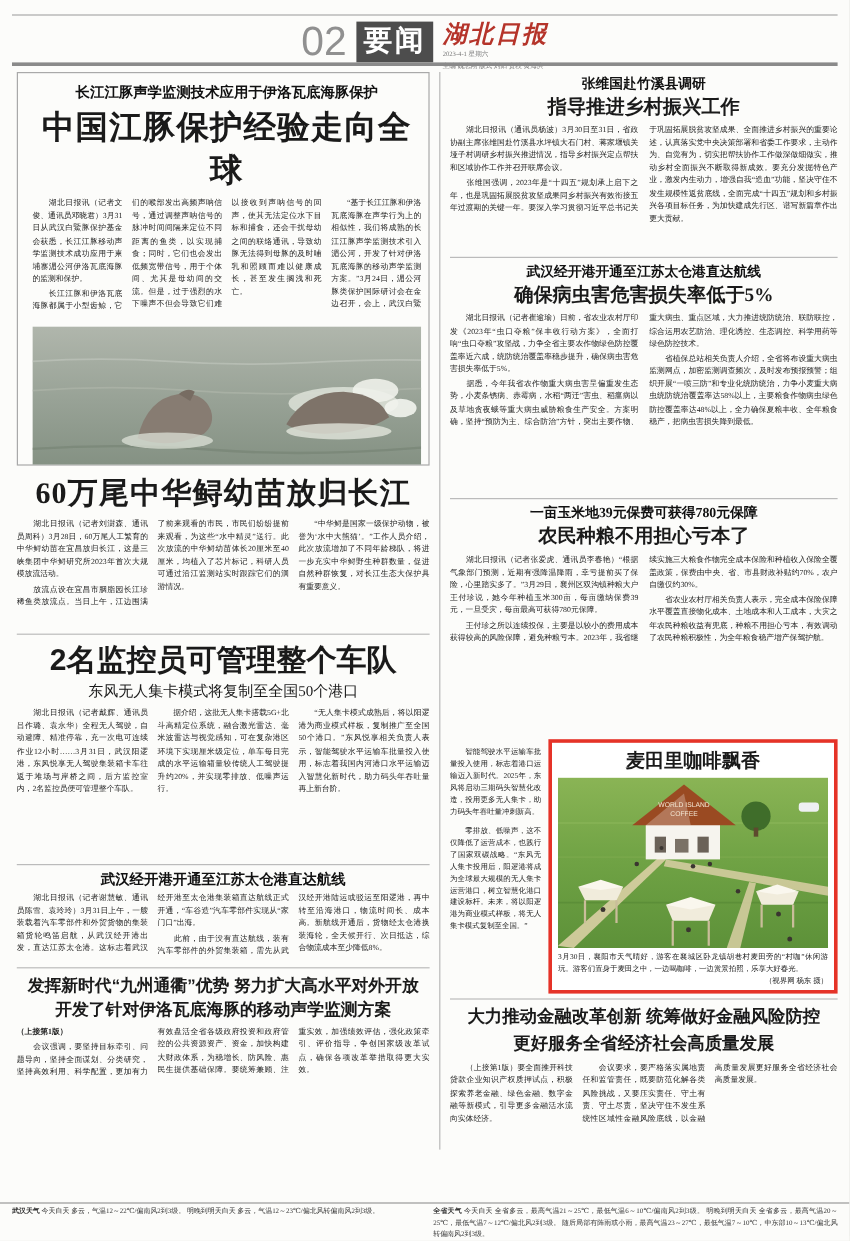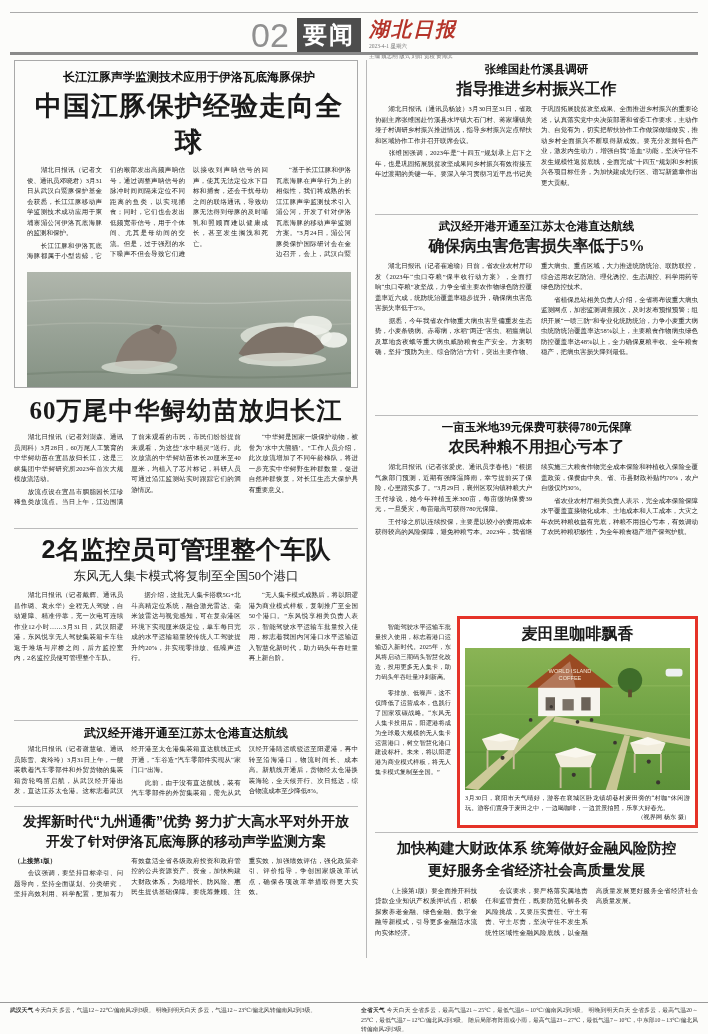--- a/index.html
+++ b/index.html
@@ -290,21 +290,21 @@
           </svg>
           <div class="redcap">3月30日，襄阳市天气晴好，游客在襄城区卧龙镇胡巷村麦田旁的“村咖”休闲游玩。游客们置身于麦田之中，一边喝咖啡，一边赏景拍照，乐享大好春光。</div>
           <div class="redcredit">（视界网 杨东 摄）</div>
         </div>
       </div>
 
       <hr class="hr">
 
       <div>
         <div class="h-r4">
-          <div>加快构建大财政体系 统筹做好金融风险防控</div>
+          <div>大力推动金融改革创新 统筹做好金融风险防控</div>
           <div>更好服务全省经济社会高质量发展</div>
         </div>
         <div class="body6 cols3 r4body">
           <p>　　（上接第1版）要全面推开科技贷款企业知识产权质押试点，积极探索养老金融、绿色金融、数字金融等新模式，引导更多金融活水流向实体经济。</p>
           <p>　　会议要求，要严格落实属地责任和监管责任，既要防范化解各类风险挑战，又要压实责任、守土有责、守土尽责，坚决守住不发生系统性区域性金融风险底线，以金融高质量发展更好服务全省经济社会高质量发展。</p>
         </div>
       </div>
 
     </div>
   </div>

